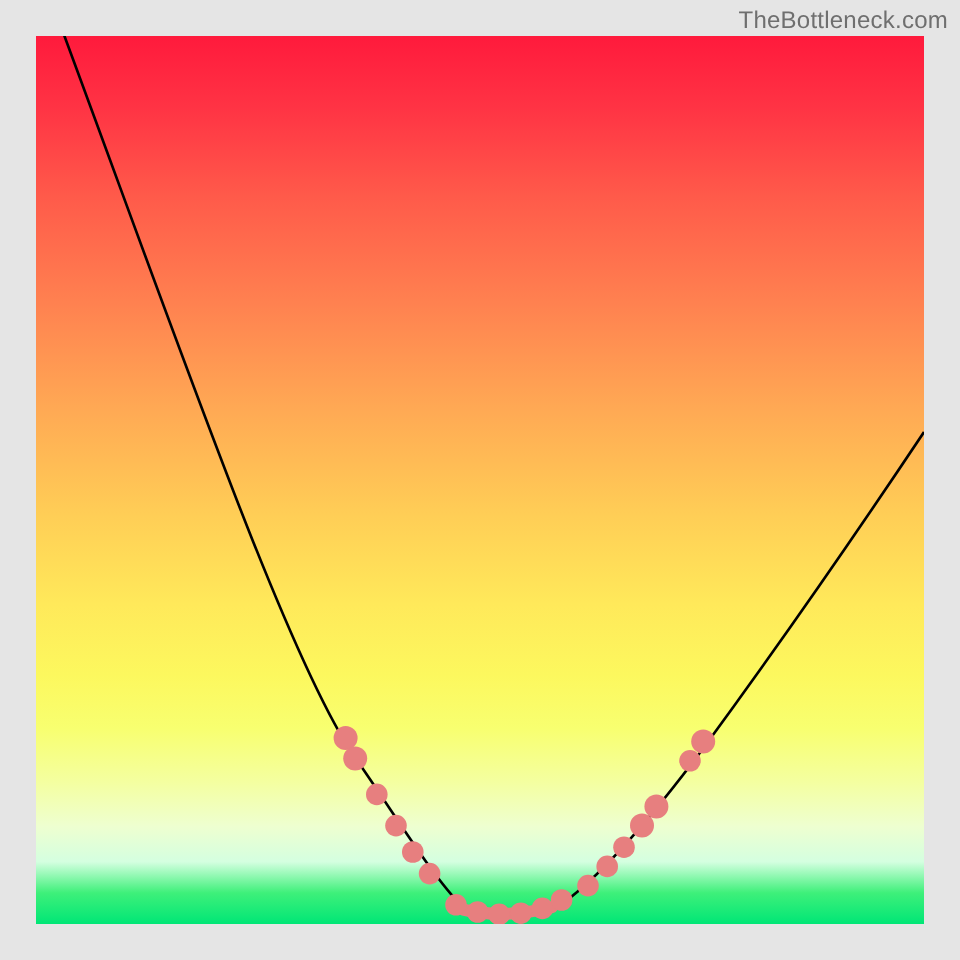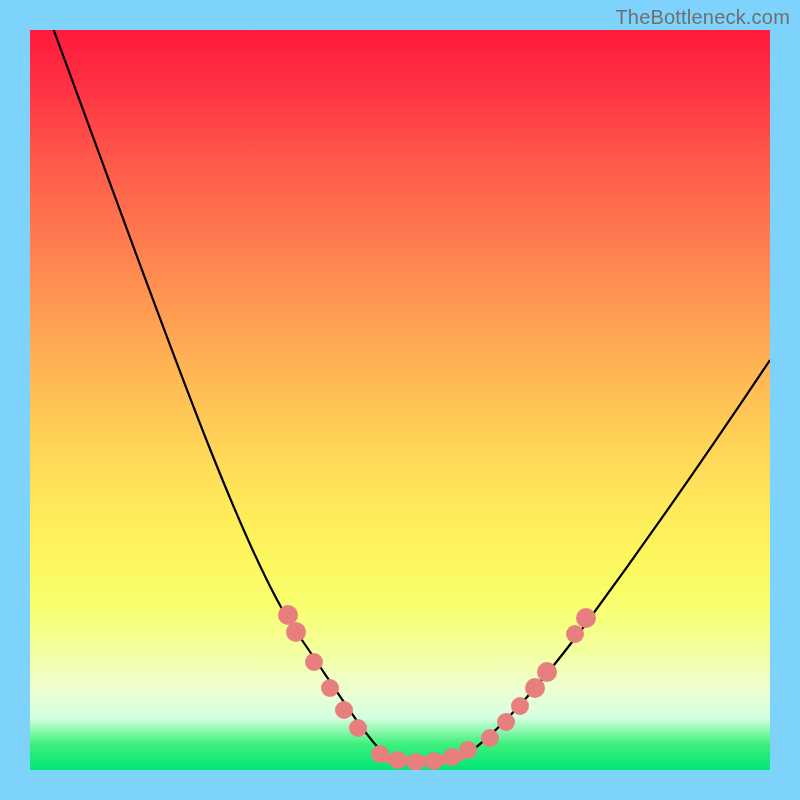--- a/index.html
+++ b/index.html
@@ -10,21 +10,21 @@
     overflow: hidden;
     background: #000;
     font-family: Arial, Helvetica, sans-serif;
   }
   .frame {
     position: absolute;
     left: 0;
     top: 0;
     width: 800px;
     height: 800px;
-    background: #7dd3fc;
+    background: #e5e5e5;
   }
   .plot {
     position: absolute;
     left: 30px;
     top: 30px;
     width: 740px;
     height: 740px;
     background: linear-gradient(to bottom,
       #ff1a3c 0%,
       #ff3344 8%,

